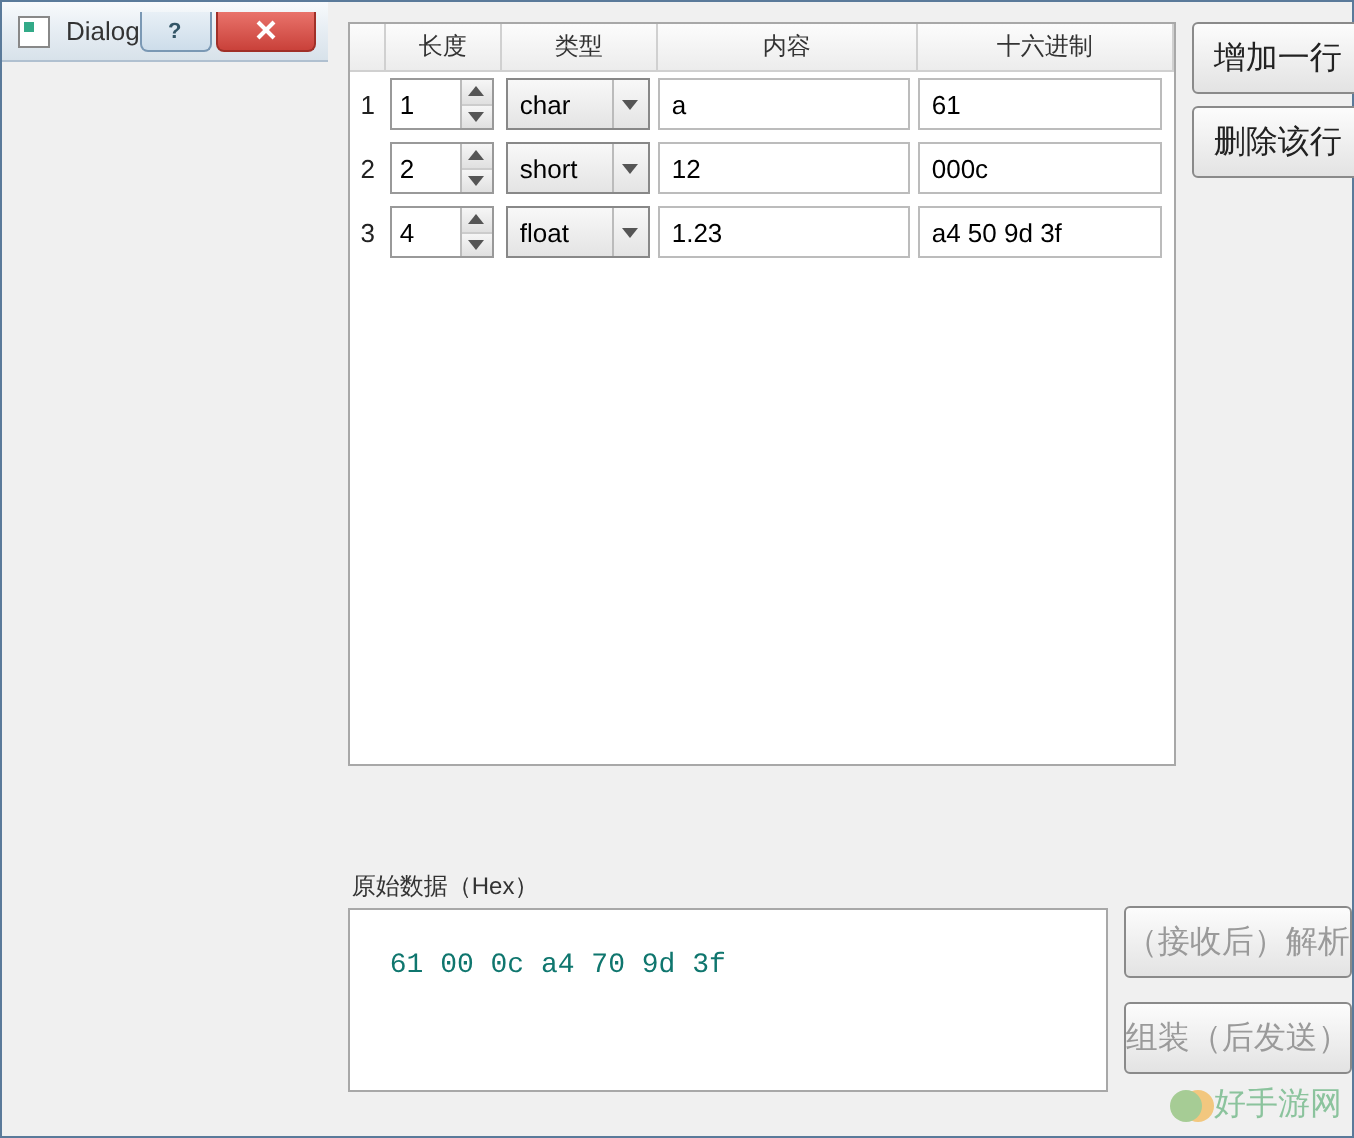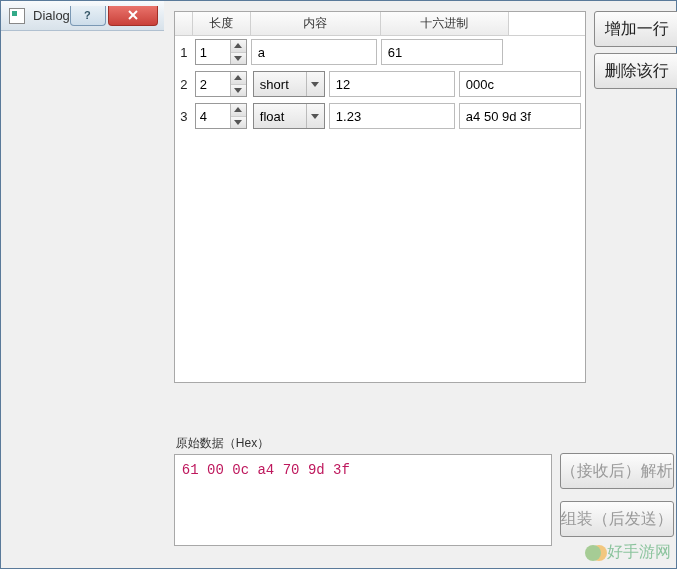--- a/index.html
+++ b/index.html
@@ -105,22 +105,22 @@
   display:flex; align-items:center; justify-content:center;
   font-size:16px; color:#222;
 }
 .btn.disabled { color:#9a9a9a; }
 .spacer { flex:1; }
 .lower { margin-top:4px; display:flex; gap:8px; }
 .rawwrap { flex:1; }
 .rawlabel { font-size:12px; color:#333; margin-bottom:2px; padding-left:2px; }
 .rawbox {
   height: 92px; border:1px solid #a8a8a8; background:#fff;
-  padding:7px; font-family: Consolas, "Courier New", monospace;
-  font-size:14px; color:#be185d;
+  padding:20px; font-family: Consolas, "Courier New", monospace;
+  font-size:14px; color:#0f766e;
 }
 .lowbtns { width: 120px; display:flex; flex-direction:column; justify-content:flex-start; gap:12px; padding-top:18px; }
 .lowbtns .btn { width: 114px; }
 .watermark {
   position:absolute; right:6px; bottom:6px;
   font-size:16px; color:#3aa05a; opacity:.55;
   display:flex; align-items:center; gap:0; pointer-events:none;
 }
 .wmcircle { width:16px; height:16px; border-radius:50%; background:#f5a623; position:relative; }
 .wmcircle::after { content:""; position:absolute; width:16px; height:16px; border-radius:50%; background:#6ab04c; left:-6px; }
@@ -146,20 +146,21 @@
       </div>
     </div>
   </div>
 
   <div class="client">
     <div class="upper">
       <div class="tablewrap">
         <div class="thead">
           <div class="th col-idx"></div>
           <div class="th col-len">长度</div>
+          <div class="th col-type">类型</div>
           <div class="th col-cont">内容</div>
           <div class="th col-hex">十六进制</div>
         </div>
         <div id="tbody">
             <div class="trow">
               <div class="cell-idx">1</div>
               <div class="cell-len">
                 <div class="spinbox">
                   <div class="spinval">1</div>
                   <div class="spinbtns">
@@ -169,20 +170,30 @@
                       </svg>
                     </div>
                     <div class="spb">
                       <svg width="8" height="5" viewBox="0 0 8 5">
                         <polygon points="0,0 8,0 4,5" fill="#555"></polygon>
                       </svg>
                     </div>
                   </div>
                 </div>
               </div>
+              <div class="cell-type">
+                <div class="combo">
+                  <div class="comboval">char</div>
+                  <div class="combobtn">
+                    <svg width="8" height="5" viewBox="0 0 8 5">
+                      <polygon points="0,0 8,0 4,5" fill="#555"></polygon>
+                    </svg>
+                  </div>
+                </div>
+              </div>
               <div class="cell-txt cell-cont">a</div>
               <div class="cell-txt cell-hex">61</div>
             </div>
             <div class="trow">
               <div class="cell-idx">2</div>
               <div class="cell-len">
                 <div class="spinbox">
                   <div class="spinval">2</div>
                   <div class="spinbtns">
                     <div class="spb">

